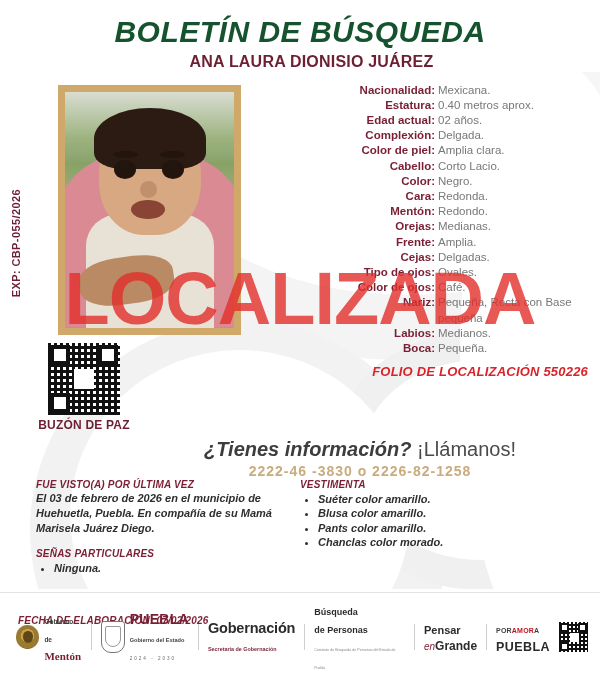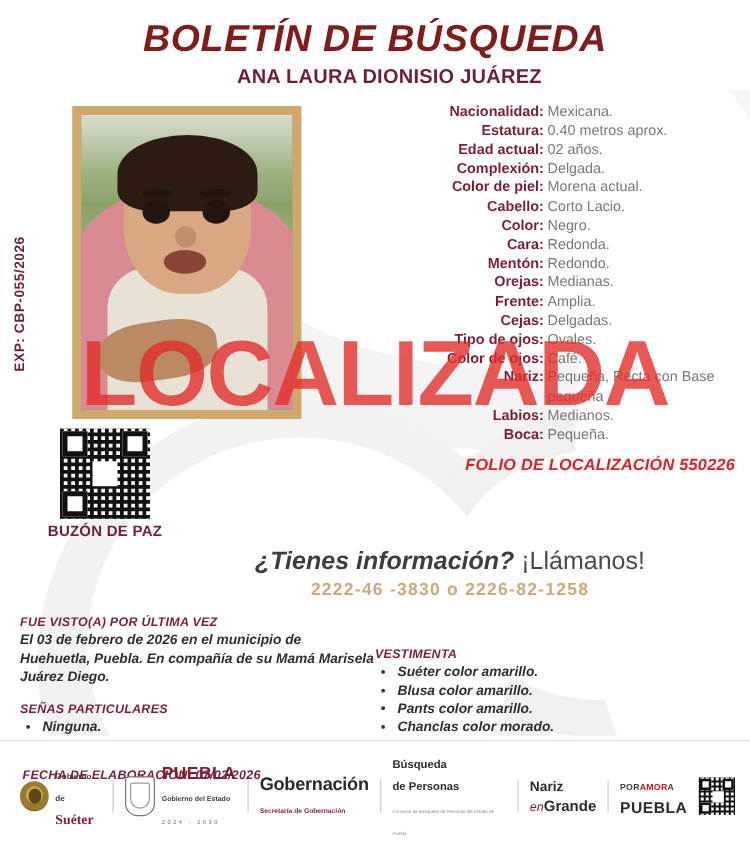--- a/index.html
+++ b/index.html
@@ -45,21 +45,21 @@
     position: relative;
     padding-top: 16px;
     text-align: center;
     z-index: 4;
   }
   .title {
     font-size: 30px;
     font-weight: bold;
     font-style: italic;
     letter-spacing: 0.5px;
-    color: #7f1d1d;
+    color: #14532d;
     line-height: 1.05;
     margin: 0;
   }
   .subtitle {
     font-size: 16px;
     font-weight: bold;
     color: #6d1f34;
     letter-spacing: 0.2px;
     margin-top: 5px;
     padding-left: 23px;
@@ -204,23 +204,21 @@
     color: #c9ab7d;
     letter-spacing: 1px;
     margin-top: 2px;
   }
 
   
   .info-row {
     position: relative;
     z-index: 4;
     display: flex;
-    margin-top: 14px;
-    padding: 0 16px;
-    align-items: flex-end;
+    padding: 0 36px;
   }
   .info-left { width: 285px; }
   .info-right { width: 285px; }
   .info-head {
     font-size: 10px;
     font-weight: bold;
     font-style: italic;
     color: #7a1e33;
     letter-spacing: 0.2px;
   }
@@ -409,21 +407,21 @@
         <div class="desc-row">
           <span class="desc-label">Edad actual:</span>
           <span class="desc-value">02 años.</span>
         </div>
         <div class="desc-row">
           <span class="desc-label">Complexión:</span>
           <span class="desc-value">Delgada.</span>
         </div>
         <div class="desc-row">
           <span class="desc-label">Color de piel:</span>
-          <span class="desc-value">Morena actual.</span>
+          <span class="desc-value">Amplia clara.</span>
         </div>
         <div class="desc-row">
           <span class="desc-label">Cabello:</span>
           <span class="desc-value">Corto Lacio.</span>
         </div>
         <div class="desc-row">
           <span class="desc-label">Color:</span>
           <span class="desc-value">Negro.</span>
         </div>
         <div class="desc-row">
@@ -505,21 +503,21 @@
 
   <div class="footer">
     <div class="fecha">FECHA DE ELABORACIÓN: 07/02/2026</div>
 
     <div class="logos">
 
       <div class="logo">
         <span class="eagle"></span>
         <span>
           <span class="l-mex-t1">Gobierno de</span><br>
-          <span class="l-mex-t2">Suéter</span>
+          <span class="l-mex-t2">Mentón</span>
         </span>
       </div>
 
       <div class="sep"></div>
 
       <div class="logo">
         <span class="shield"></span>
         <span>
           <span class="l-pue-t1">PUEBLA</span><br>
           <span class="l-pue-t2">Gobierno del Estado</span><br>
@@ -543,21 +541,21 @@
           <span class="l-bus-t1">Búsqueda</span><br>
           <span class="l-bus-t1">de Personas</span><br>
           <span class="l-bus-t2">Comisión de Búsqueda de Personas del Estado de Puebla</span>
         </span>
       </div>
 
       <div class="sep"></div>
 
       <div class="logo l-pen">
         <span>
-          <span class="l-pen-t1">Nariz</span><br>
+          <span class="l-pen-t1">Pensar</span><br>
           <span class="l-pen-amp">en</span><span class="l-pen-t2">Grande</span>
         </span>
       </div>
 
       <div class="sep"></div>
 
       <div class="logo">
         <span>
           <span class="l-amor-t1">POR</span><span class="l-amor-t1 l-amor-red">AMOR</span><span class="l-amor-t1">A</span><br>
           <span class="l-amor-t2">PUEBLA</span>

